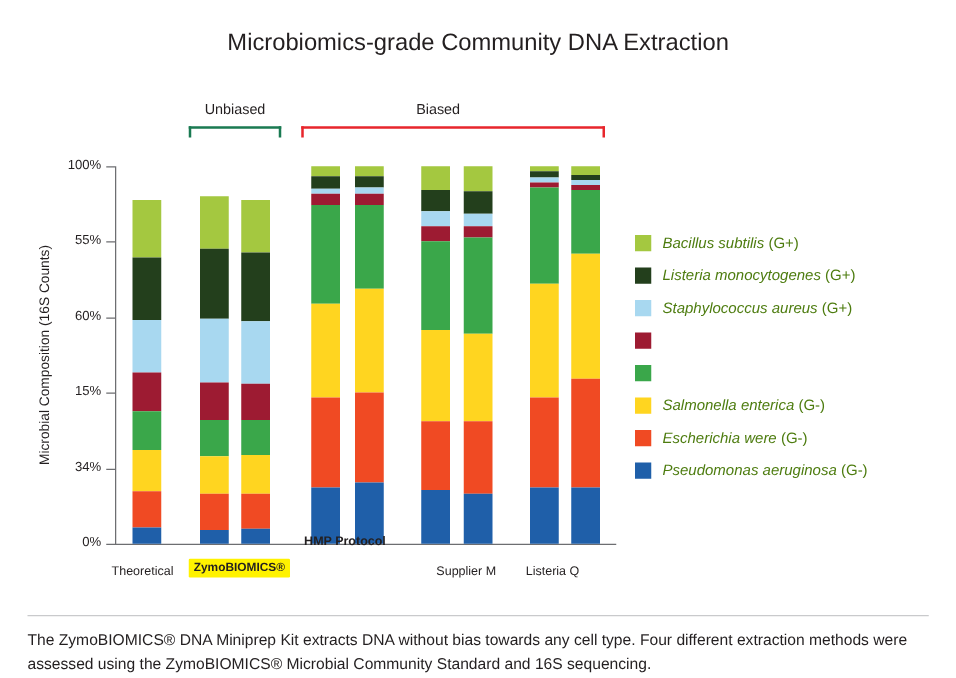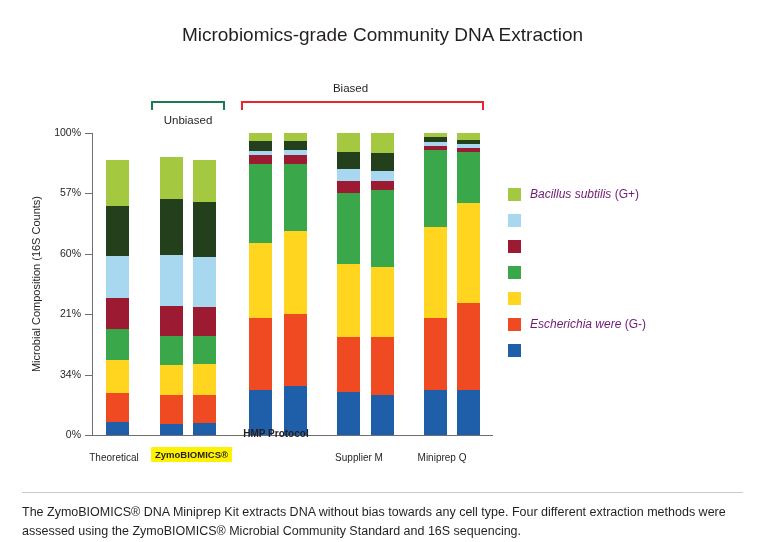--- a/index.html
+++ b/index.html
@@ -150,21 +150,21 @@
     height: 26px;
   }
   .legend-swatch {
     width: 13px;
     height: 13px;
     margin-right: 9px;
     flex: 0 0 auto;
   }
   .legend-text {
     font-size: 12px;
-    color: #701a75;
+    color: #4d7c0f;
     white-space: nowrap;
   }
   .legend-text i {
     font-style: italic;
   }
 
   
   #footer-divider {
     position: absolute;
     left: 22px;
@@ -186,21 +186,21 @@
 </head>
 <body>
 
 <div id="chart-title">Microbiomics-grade Community DNA Extraction</div>
 
 <div class="bracket" id="bracket-unbiased" style="left:151px; top:101px; width:74px; height:11px;">
   <div class="bar-top" style="background:#1a7a52;"></div>
   <div class="leg" style="left:0; background:#1a7a52;"></div>
   <div class="leg" style="right:0; background:#1a7a52;"></div>
 </div>
-<div class="bracket-label" style="left:151px; top:82px; width:74px;margin-top:32px;">Unbiased</div>
+<div class="bracket-label" style="left:151px; top:82px; width:74px;">Unbiased</div>
 
 <div class="bracket" id="bracket-biased" style="left:241px; top:101px; width:243px; height:11px;">
   <div class="bar-top" style="background:#e8262c;"></div>
   <div class="leg" style="left:0; background:#e8262c;"></div>
   <div class="leg" style="right:0; background:#e8262c;"></div>
 </div>
 <div class="bracket-label" style="left:229px; top:82px; width:243px;">Biased</div>
 
 <div id="y-axis-line"></div>
 <div id="x-axis-line"></div>
@@ -208,27 +208,27 @@
 <div id="y-axis-title-wrap">
   <div id="y-axis-title-inner">Microbial Composition (16S Counts)</div>
 </div>
 
 <div id="plot-area">
 
   <div class="y-tick" style="top:0px;">
     <span class="y-tick-label">100%</span>
   </div>
   <div class="y-tick" style="top:60px;">
-    <span class="y-tick-label">57%</span>
+    <span class="y-tick-label">55%</span>
   </div>
   <div class="y-tick" style="top:121px;">
     <span class="y-tick-label">60%</span>
   </div>
   <div class="y-tick" style="top:181px;">
-    <span class="y-tick-label">21%</span>
+    <span class="y-tick-label">15%</span>
   </div>
   <div class="y-tick" style="top:242px;">
     <span class="y-tick-label">34%</span>
   </div>
   <div class="y-tick" style="top:302px;">
     <span class="y-tick-label">0%</span>
   </div>
 
   <div id="bars-container">
       <div class="bar" style="left: 14px; width: 23px;">
@@ -322,43 +322,50 @@
         <div class="seg" style="height: 45.3px; background: rgb(31, 95, 169);"></div>
       </div>
     </div>
 </div>
 
 <div class="group-label" style="left:79px; top:452px; width:70px;">Theoretical</div>
 <div class="group-label" style="left:151px; top:449px; width:74px;">
   <span class="highlight-label">ZymoBIOMICS®</span>
 </div>
 <div class="group-label" style="left:239px; top:428px; width:74px;font-weight:bold;">HMP Protocol</div>
-<div class="group-label" style="left:322px; top:452px; width:74px;">Supplier M</div>
-<div class="group-label" style="left:405px; top:452px; width:74px;">Miniprep Q</div>
+<div class="group-label" style="left:336px; top:452px; width:74px;">Supplier M</div>
+<div class="group-label" style="left:405px; top:452px; width:74px;">Listeria Q</div>
 
 <div id="legend">
     <div class="legend-row">
       <span class="legend-swatch" style="background: rgb(164, 200, 64);"></span>
       <span class="legend-text"><i>Bacillus subtilis</i> (G+)</span>
     </div>
     <div class="legend-row">
+      <span class="legend-swatch" style="background: rgb(35, 63, 28);"></span>
+      <span class="legend-text"><i>Listeria monocytogenes</i> (G+)</span>
+    </div>
+    <div class="legend-row">
       <span class="legend-swatch" style="background: rgb(168, 216, 240);"></span>
+      <span class="legend-text"><i>Staphylococcus aureus</i> (G+)</span>
     </div>
     <div class="legend-row">
       <span class="legend-swatch" style="background: rgb(157, 27, 50);"></span>
     </div>
     <div class="legend-row">
       <span class="legend-swatch" style="background: rgb(58, 167, 74);"></span>
     </div>
     <div class="legend-row">
       <span class="legend-swatch" style="background: rgb(255, 213, 32);"></span>
+      <span class="legend-text"><i>Salmonella enterica</i> (G-)</span>
     </div>
     <div class="legend-row">
       <span class="legend-swatch" style="background: rgb(240, 74, 35);"></span>
       <span class="legend-text"><i>Escherichia were</i>  (G-)</span>
     </div>
     <div class="legend-row">
       <span class="legend-swatch" style="background: rgb(31, 95, 169);"></span>
+      <span class="legend-text"><i>Pseudomonas aeruginosa</i> (G-)</span>
     </div>
   </div>
 
 <div id="footer-divider"></div>
 <div id="footer-text">The ZymoBIOMICS® DNA Miniprep Kit extracts DNA without bias towards any cell type. Four different extraction methods were assessed using the ZymoBIOMICS® Microbial Community Standard and 16S sequencing.</div>
 
 </body></html>

